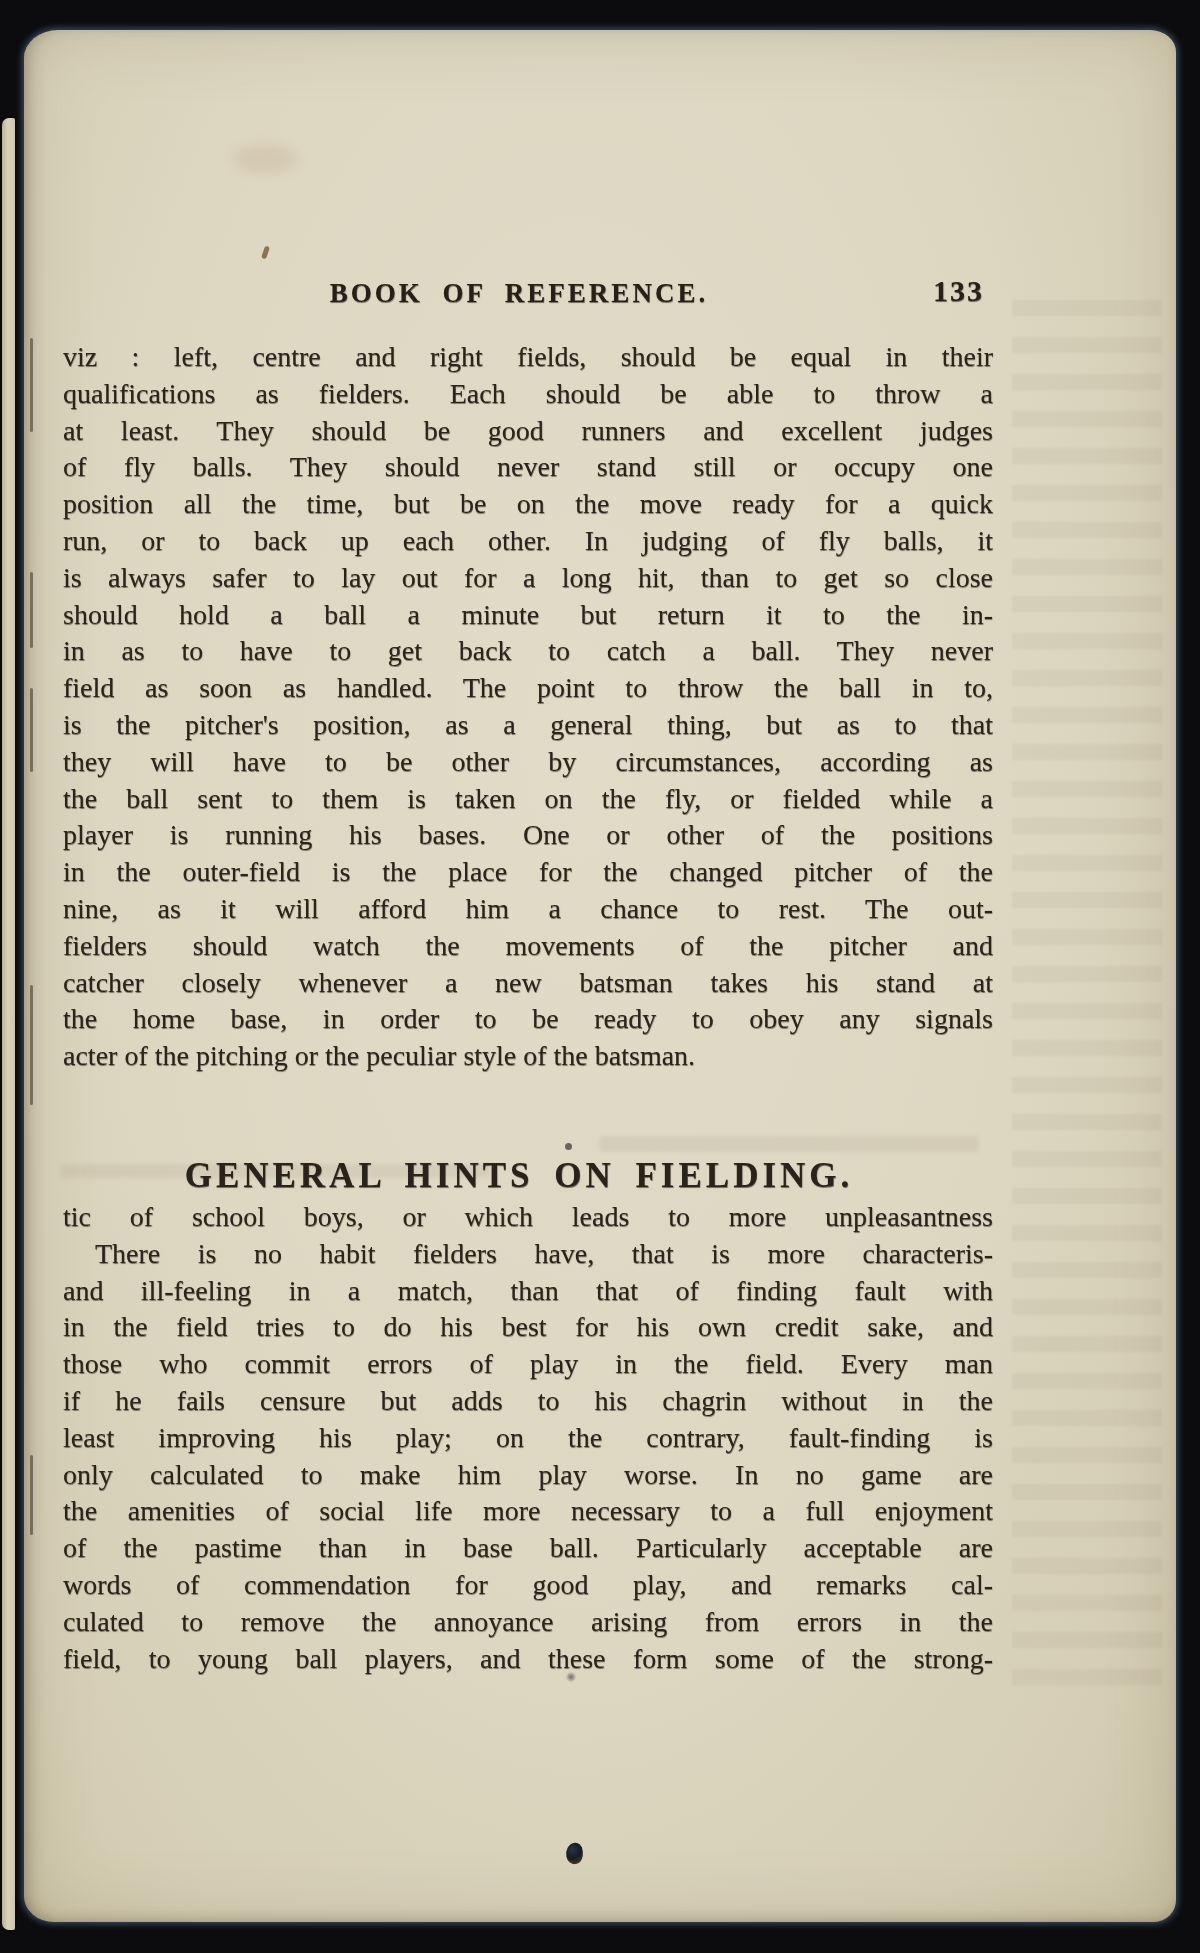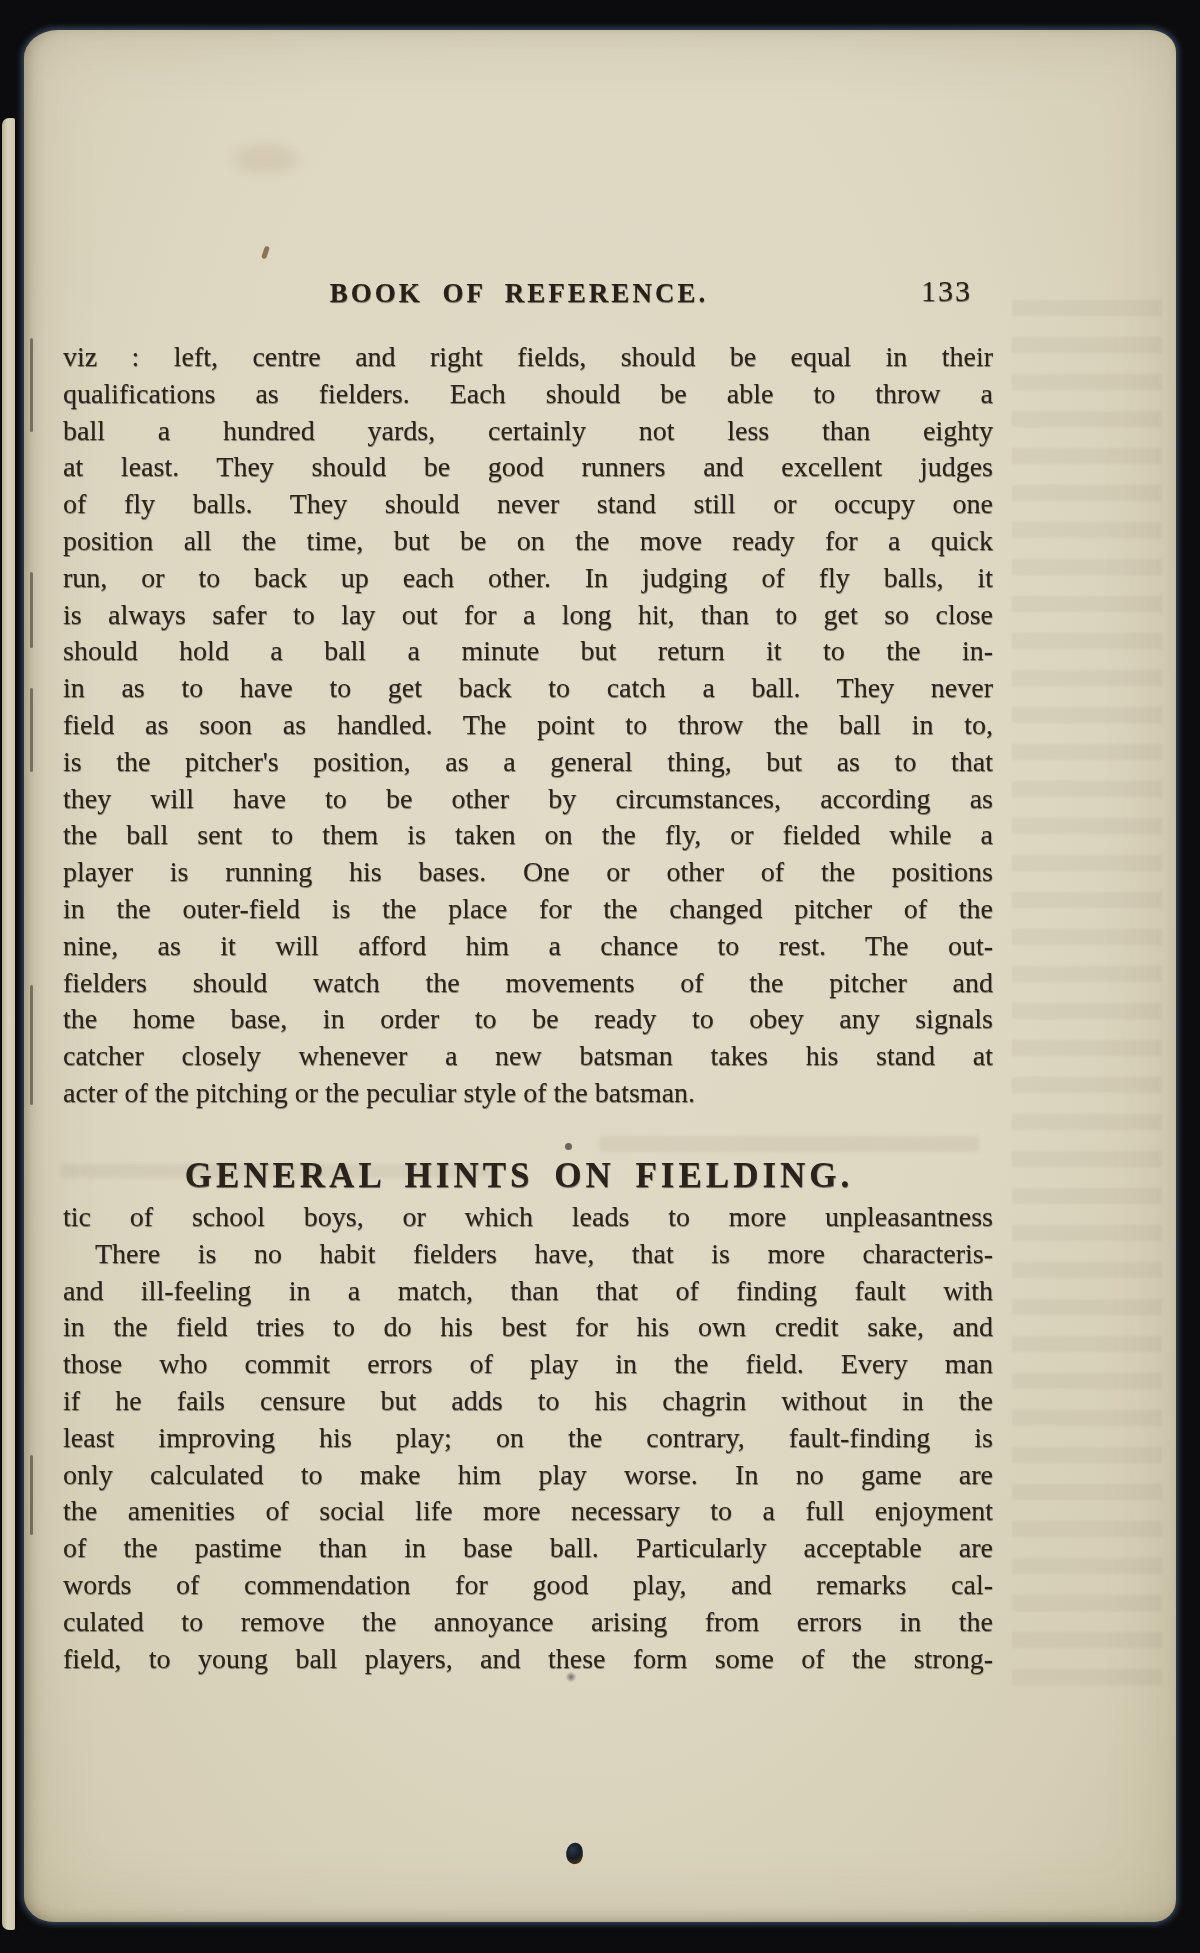--- a/index.html
+++ b/index.html
@@ -59,23 +59,23 @@
     text-align: center;
     font-weight: bold;
     font-size: 27px;
     letter-spacing: 3px;
     word-spacing: 10px;
     color: #262019;
     text-shadow: 0.4px 0.5px 0.8px rgba(40,32,24,0.6);
   }
   .page-number {
     position: absolute;
-    right: 12px;
+    right: 0;
     top: -4px;
-    font-weight: normal;
+    font-weight: bold;
     font-size: 30px;
     letter-spacing: 2px;
     color: #262019;
     text-shadow: 0.4px 0.5px 0.8px rgba(40,32,24,0.6);
   }
   .para {
     position: absolute;
     left: 9px;
     width: 930px;
     font-size: 28px;
@@ -193,38 +193,37 @@
   <div class="content">
 
     <div class="header-row">
       <div class="running-title">BOOK OF REFERENCE.</div>
       <div class="page-number">133</div>
     </div>
 
     <div class="para p1">
         <div class="tline">viz : left, centre and right fields, should be equal in their</div>
         <div class="tline">qualifications as fielders.  Each should be able to throw a</div>
-        <div class="tline">ball a hundred yards, certainly not less than eighty</div>
         <div class="tline">at least. They should be good runners and excellent judges</div>
         <div class="tline">of fly balls.  They should never stand still or occupy one</div>
         <div class="tline">position all the time, but be on the move ready for a quick</div>
         <div class="tline">run, or to back up each other.  In judging of fly balls, it</div>
         <div class="tline">is always safer to lay out for a long hit, than to get so close</div>
         <div class="tline">should hold a ball a minute but return it to the in-</div>
         <div class="tline">in as to have to get back to catch a ball.  They never</div>
         <div class="tline">field as soon as handled.  The point to throw the ball in to,</div>
         <div class="tline">is the pitcher's position, as a general thing, but as to that</div>
         <div class="tline">they will have to be other by circumstances, according as</div>
         <div class="tline">the ball sent to them is taken on the fly, or fielded while a</div>
         <div class="tline">player is running his bases.  One or other of the positions</div>
         <div class="tline">in the outer-field is the place for the changed pitcher of the</div>
         <div class="tline">nine, as it will afford him a chance to rest.  The out-</div>
         <div class="tline">fielders should watch the movements of the pitcher and</div>
+        <div class="tline">catcher closely whenever a new batsman takes his stand at</div>
         <div class="tline">the home base, in order to be ready to obey any signals</div>
-        <div class="tline">catcher closely whenever a new batsman takes his stand at</div>
         <div class="tline last-left">acter of the pitching or the peculiar style of the batsman.</div>
       </div>
 
     <div class="section-heading">GENERAL HINTS ON FIELDING.</div>
 
     <div class="para p2">
         <div class="tline">tic of school boys, or which leads to more unpleasantness</div>
         <div class="tline first-indent">There is no habit fielders have, that is more characteris-</div>
         <div class="tline">and ill-feeling in a match, than that of finding fault with</div>
         <div class="tline">in the field tries to do his best for his own credit sake, and</div>

